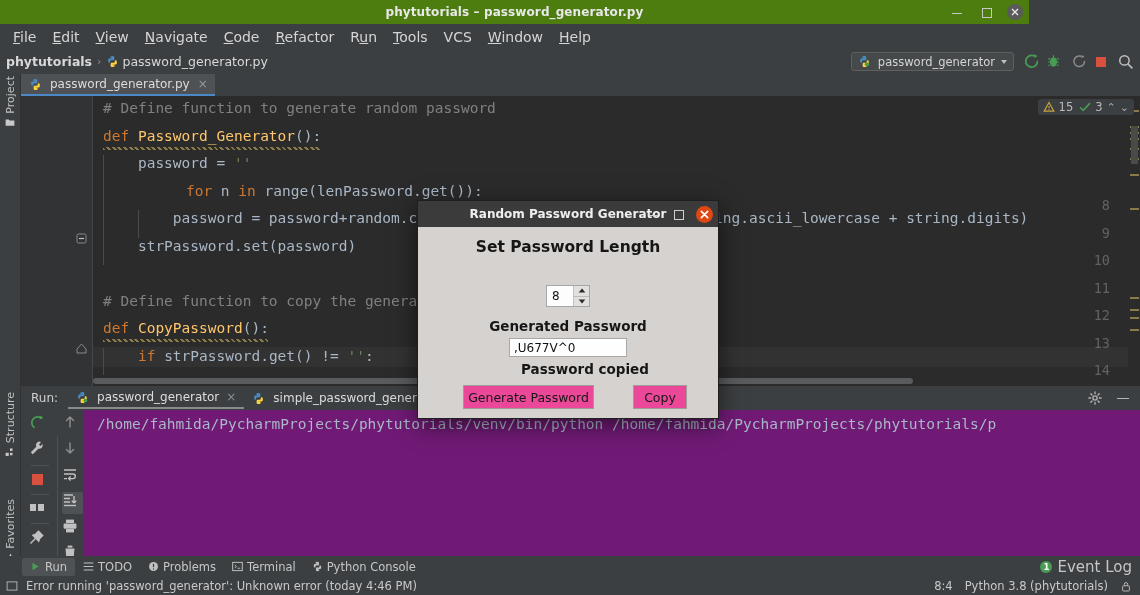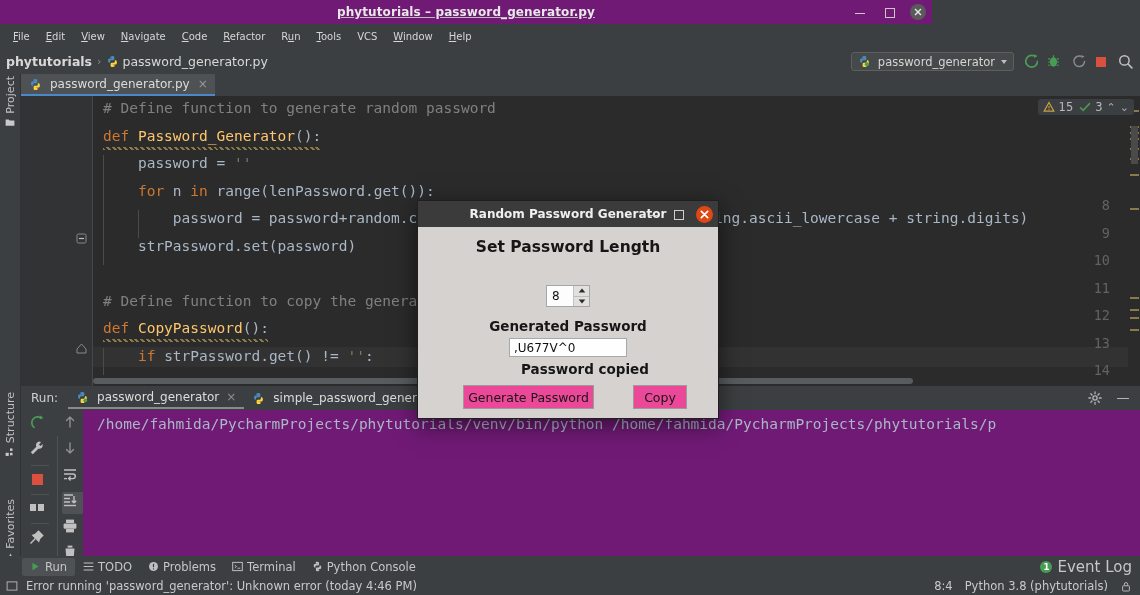--- a/index.html
+++ b/index.html
@@ -9,41 +9,41 @@
     font-family: "DejaVu Sans", "Liberation Sans", sans-serif;
     overflow: hidden;
   }
   #app {
     position: relative; width: 1140px; height: 595px;
     background: #3c3f41; color: #bbbbbb;
   }
 
   
   .titlebar {
-    position: absolute; left: 0; top: 0; width: 932px; height: 24px;
-    background: #701a75; display: flex; align-items: center; justify-content: center; text-decoration: underline;
+    position: absolute; left: 0; top: 0; width: 1029px; height: 24px;
+    background: #4d7c0f; display: flex; align-items: center; justify-content: center;
   }
   .titlebar .tb-title {
     font-size: 12px; color: #e8e8e8; font-weight: bold; letter-spacing: .1px;
   }
   .tb-btns { position: absolute; right: 6px; top: 0; height: 24px; display: flex; align-items: center; gap: 13px; }
   .tb-btn { width: 16px; height: 16px; position: relative; cursor: default; }
   .tb-min::after { content: ""; position: absolute; left: 3px; top: 9px; width: 10px; height: 1px; background: #c8c8c8; }
   .tb-max::after { content: ""; position: absolute; left: 4px; top: 4px; width: 8px; height: 8px; border: 1px solid #c8c8c8; }
   .tb-close { border-radius: 50%; background: #5a5a5a; }
   .tb-close svg { position: absolute; left: 3px; top: 3px; }
 
   
   .menubar {
     position: absolute; left: 0; top: 24px; width: 1140px; height: 25px;
     display: flex; align-items: center; padding-left: 5px; gap: 0px;
     background: #3c3f41;
   }
   .menu-item {
-    font-size: 10px; color: #d5d5d5; padding: 3px 8px; cursor: default; white-space: nowrap;
+    font-size: 14px; color: #d5d5d5; padding: 3px 8px; cursor: default; white-space: nowrap;
   }
   .menu-item u { text-decoration: underline; }
 
   
   .navbar {
     position: absolute; left: 0; top: 49px; width: 1140px; height: 25px;
     background: #3c3f41; display: flex; align-items: center; padding-left: 6px;
   }
   .crumb { font-size: 12.5px; color: #d8d8d8; display: flex; align-items: center; }
   .crumb.bold { font-weight: bold; }
@@ -376,21 +376,21 @@
 
   <div class="editor">
     <div class="gutter"></div>
     <div class="gutter-sep"></div>
     <div class="codearea" id="codearea">
         <div class="cline" style="top: 4px;"><span class="t-com"># Define function to generate random password</span></div>
         <div class="cline" style="top: 31.5px;"><span class="t-kw">def </span><span class="t-fn">Password_Generator</span><span class="t-pun">():</span></div>
         <div class="wavy" style="top: 50.5px; left: 10px; width: 217.5px;"></div>
         <div class="cline" style="top: 59px;"><span class="t-txt">    password = </span><span class="t-str">''</span></div>
         <div class="indentline" style="left: 10px; top: 59px; height: 27.5px;"></div>
-        <div class="cline" style="top: 86.5px;"><span class="t-txt">    </span><span class="t-kw">for </span><span class="t-txt">n </span><span class="t-kw">in </span><span class="t-txt">range(lenPassword.get()):</span></div>
+        <div class="cline" style="top: 86.5px; padding-left: 48px;"><span class="t-txt">    </span><span class="t-kw">for </span><span class="t-txt">n </span><span class="t-kw">in </span><span class="t-txt">range(lenPassword.get()):</span></div>
         <div class="indentline" style="left: 10px; top: 86.5px; height: 27.5px;"></div>
         <div class="cline" style="top: 114px;"><span class="t-txt">        password = password+random.choice(string.ascii_uppercase + string.ascii_lowercase + string.digits)</span></div>
         <div class="indentline" style="left: 10px; top: 114px; height: 27.5px;"></div>
         <div class="indentline" style="left: 45px; top: 114px; height: 27.5px;"></div>
         <div class="cline" style="top: 141.5px;"><span class="t-txt">    strPassword.set(password)</span></div>
         <div class="indentline" style="left: 10px; top: 141.5px; height: 27.5px;"></div>
         <div class="cline" style="top: 169px;"></div>
         <div class="cline" style="top: 196.5px;"><span class="t-com"># Define function to copy the generated password</span></div>
         <div class="cline" style="top: 224px;"><span class="t-kw">def </span><span class="t-fn">CopyPassword</span><span class="t-pun">():</span></div>
         <div class="wavy" style="top: 243px; left: 10px; width: 165.3px;"></div>

